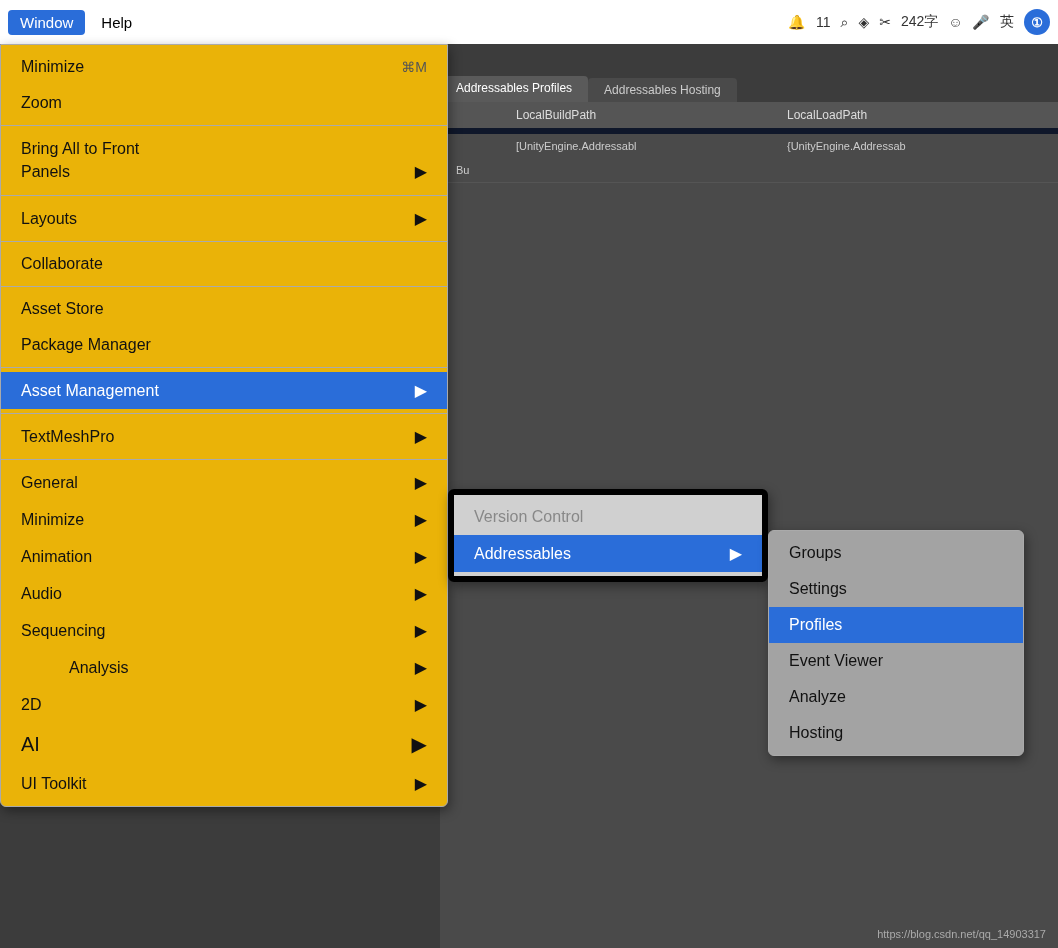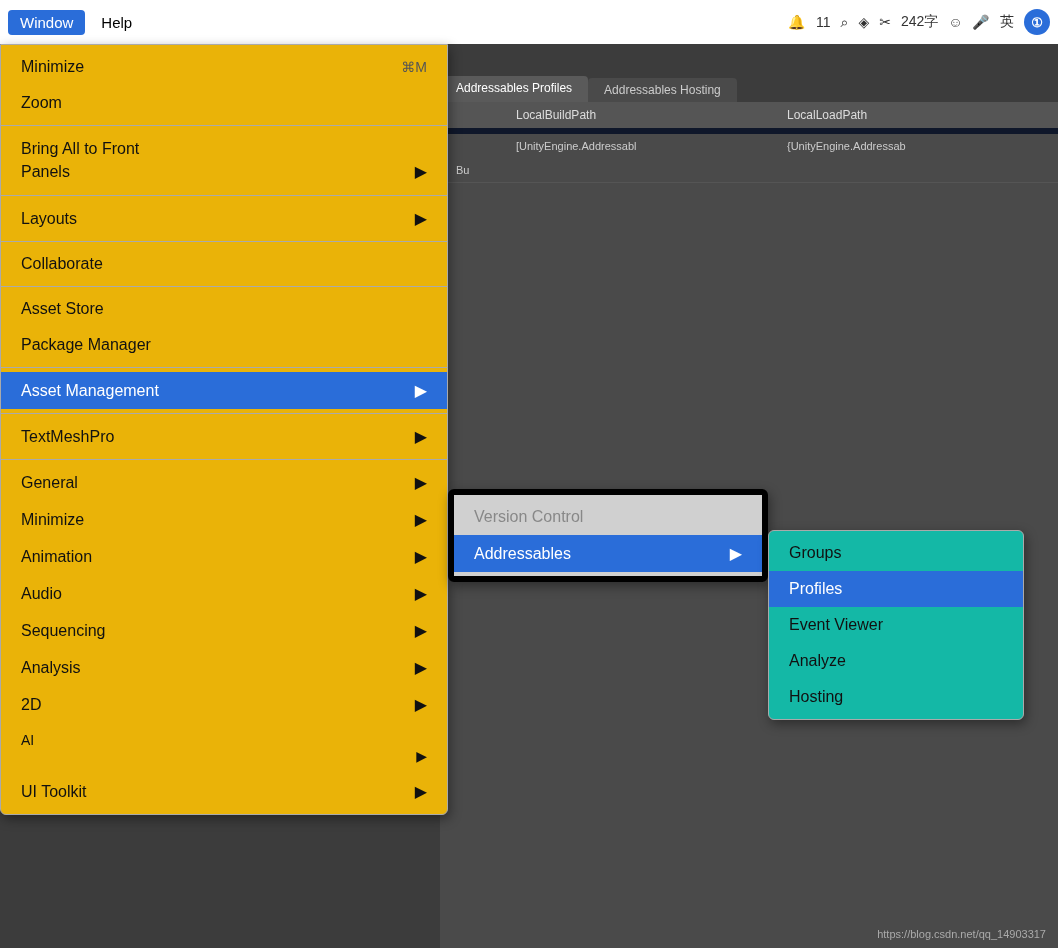--- a/index.html
+++ b/index.html
@@ -302,31 +302,31 @@
   <div style="display:flex;align-items:center;padding:9px 20px;font-size:16px;color:#111;cursor:pointer;">
     <span>Audio</span>
     <span style="margin-left:auto;">▶</span>
   </div>
 
   <div style="display:flex;align-items:center;padding:9px 20px;font-size:16px;color:#111;cursor:pointer;">
     <span>Sequencing</span>
     <span style="margin-left:auto;">▶</span>
   </div>
 
-  <div style="display:flex;align-items:center;padding:9px 20px;font-size:16px;color:#111;cursor:pointer;">
+  <div style="display:flex;align-items:center;padding:9px 20px;font-size:16px;color:#111;cursor:pointer;margin-left:48px;">
     <span>Analysis</span>
     <span style="margin-left:auto;">▶</span>
   </div>
 
   <div style="display:flex;align-items:center;padding:9px 20px;font-size:16px;color:#111;cursor:pointer;">
     <span>2D</span>
     <span style="margin-left:auto;">▶</span>
   </div>
 
-  <div style="display:flex;align-items:flex-start;padding:9px 20px;font-size:14px;color:#111;cursor:pointer;flex-direction:column;">
+  <div style="display:flex;align-items:center;padding:9px 20px;font-size:20px;color:#111;cursor:pointer;">
     <span>AI</span>
     <span style="margin-left:auto;">▶</span>
   </div>
 
   <div style="display:flex;align-items:center;padding:9px 20px;font-size:16px;color:#111;cursor:pointer;">
     <span>UI Toolkit</span>
     <span style="margin-left:auto;">▶</span>
   </div>
 
 </div>
@@ -337,26 +337,29 @@
     <span>Version Control</span>
   </div>
 
   <div style="display:flex;align-items:center;padding:9px 20px;font-size:16px;background:#2a6dd9;color:#fff;cursor:pointer;">
     <span>Addressables</span>
     <span style="margin-left:auto;">▶</span>
   </div>
 
 </div>
 
-<div style="position:absolute;top:530px;left:768px;width:256px;background:#14b8a6;border:1px solid #aaa;border-radius:6px;z-index:120;padding:4px 0;box-shadow:2px 4px 12px rgba(0,0,0,0.4);">
+<div style="position:absolute;top:530px;left:768px;width:256px;background:#a3a3a3;border:1px solid #aaa;border-radius:6px;z-index:120;padding:4px 0;box-shadow:2px 4px 12px rgba(0,0,0,0.4);">
 
   <div style="display:flex;align-items:center;padding:9px 20px;font-size:16px;color:#111;cursor:pointer;">
     <span>Groups</span>
   </div>
 
+  <div style="display:flex;align-items:center;padding:9px 20px;font-size:16px;color:#111;cursor:pointer;">
+    <span>Settings</span>
+  </div>
 
   <div style="display:flex;align-items:center;padding:9px 20px;font-size:16px;background:#2a6dd9;color:#fff;cursor:pointer;">
     <span>Profiles</span>
   </div>
 
   <div style="display:flex;align-items:center;padding:9px 20px;font-size:16px;color:#111;cursor:pointer;">
     <span>Event Viewer</span>
   </div>
 
   <div style="display:flex;align-items:center;padding:9px 20px;font-size:16px;color:#111;cursor:pointer;">

